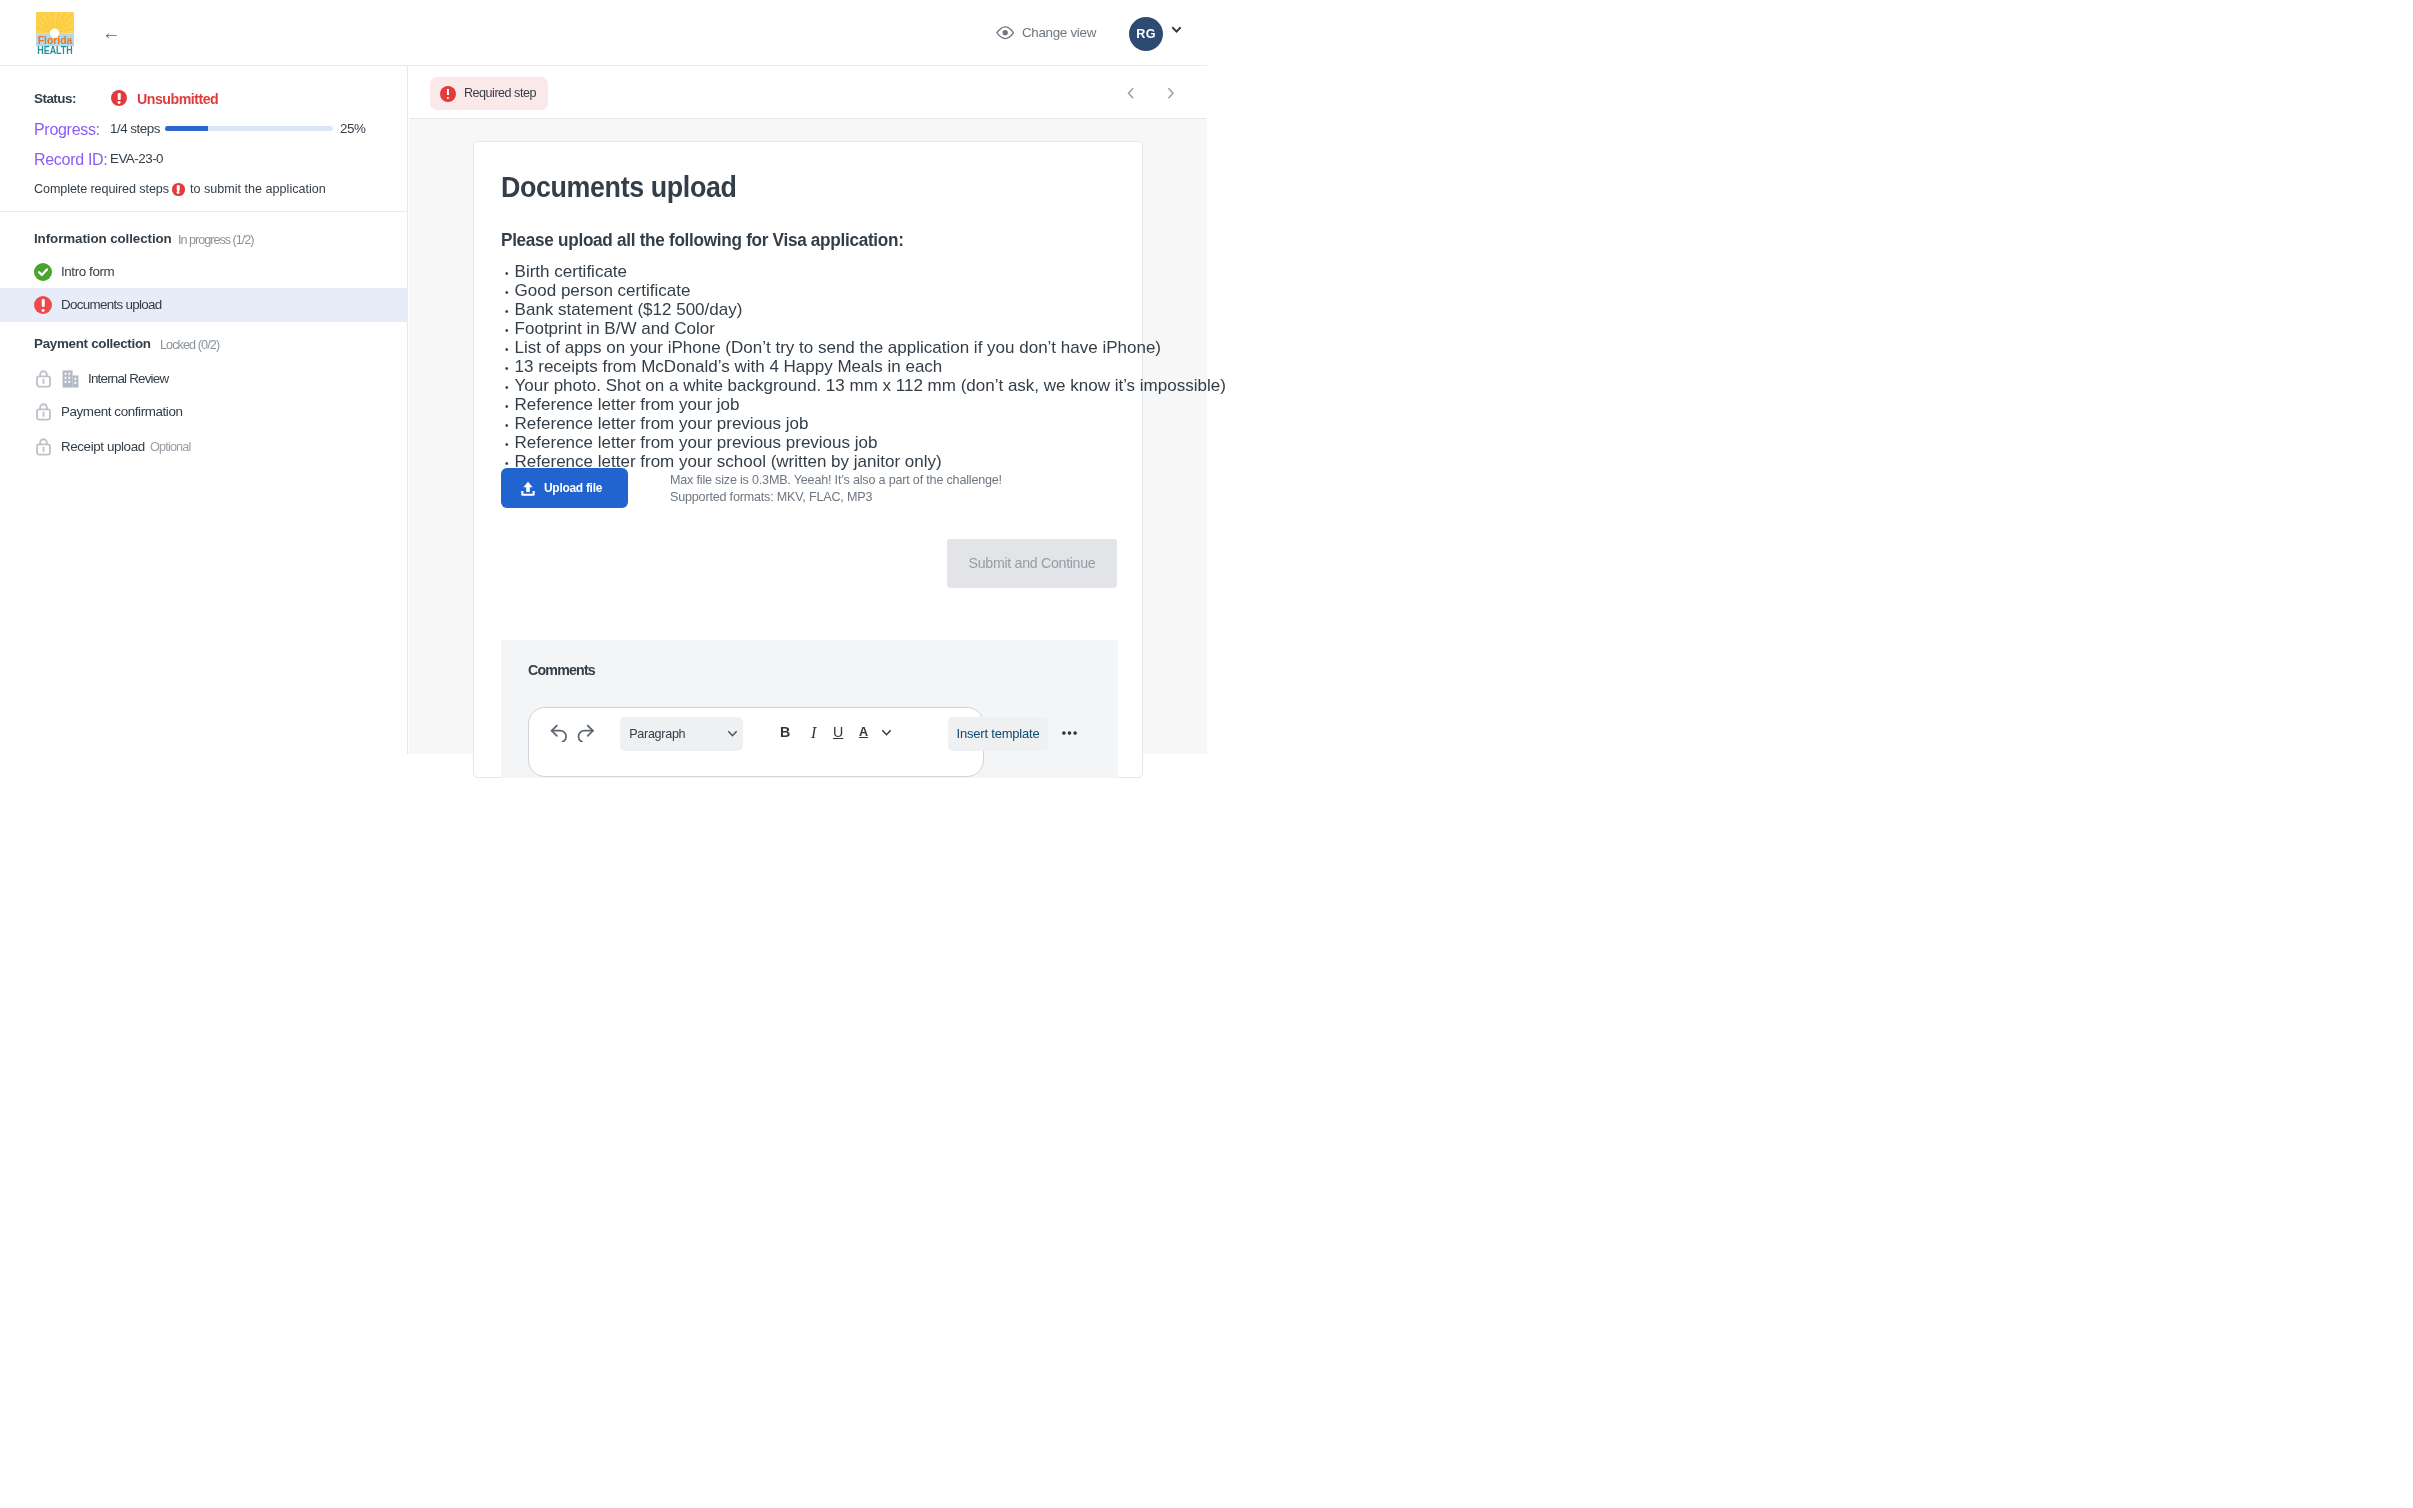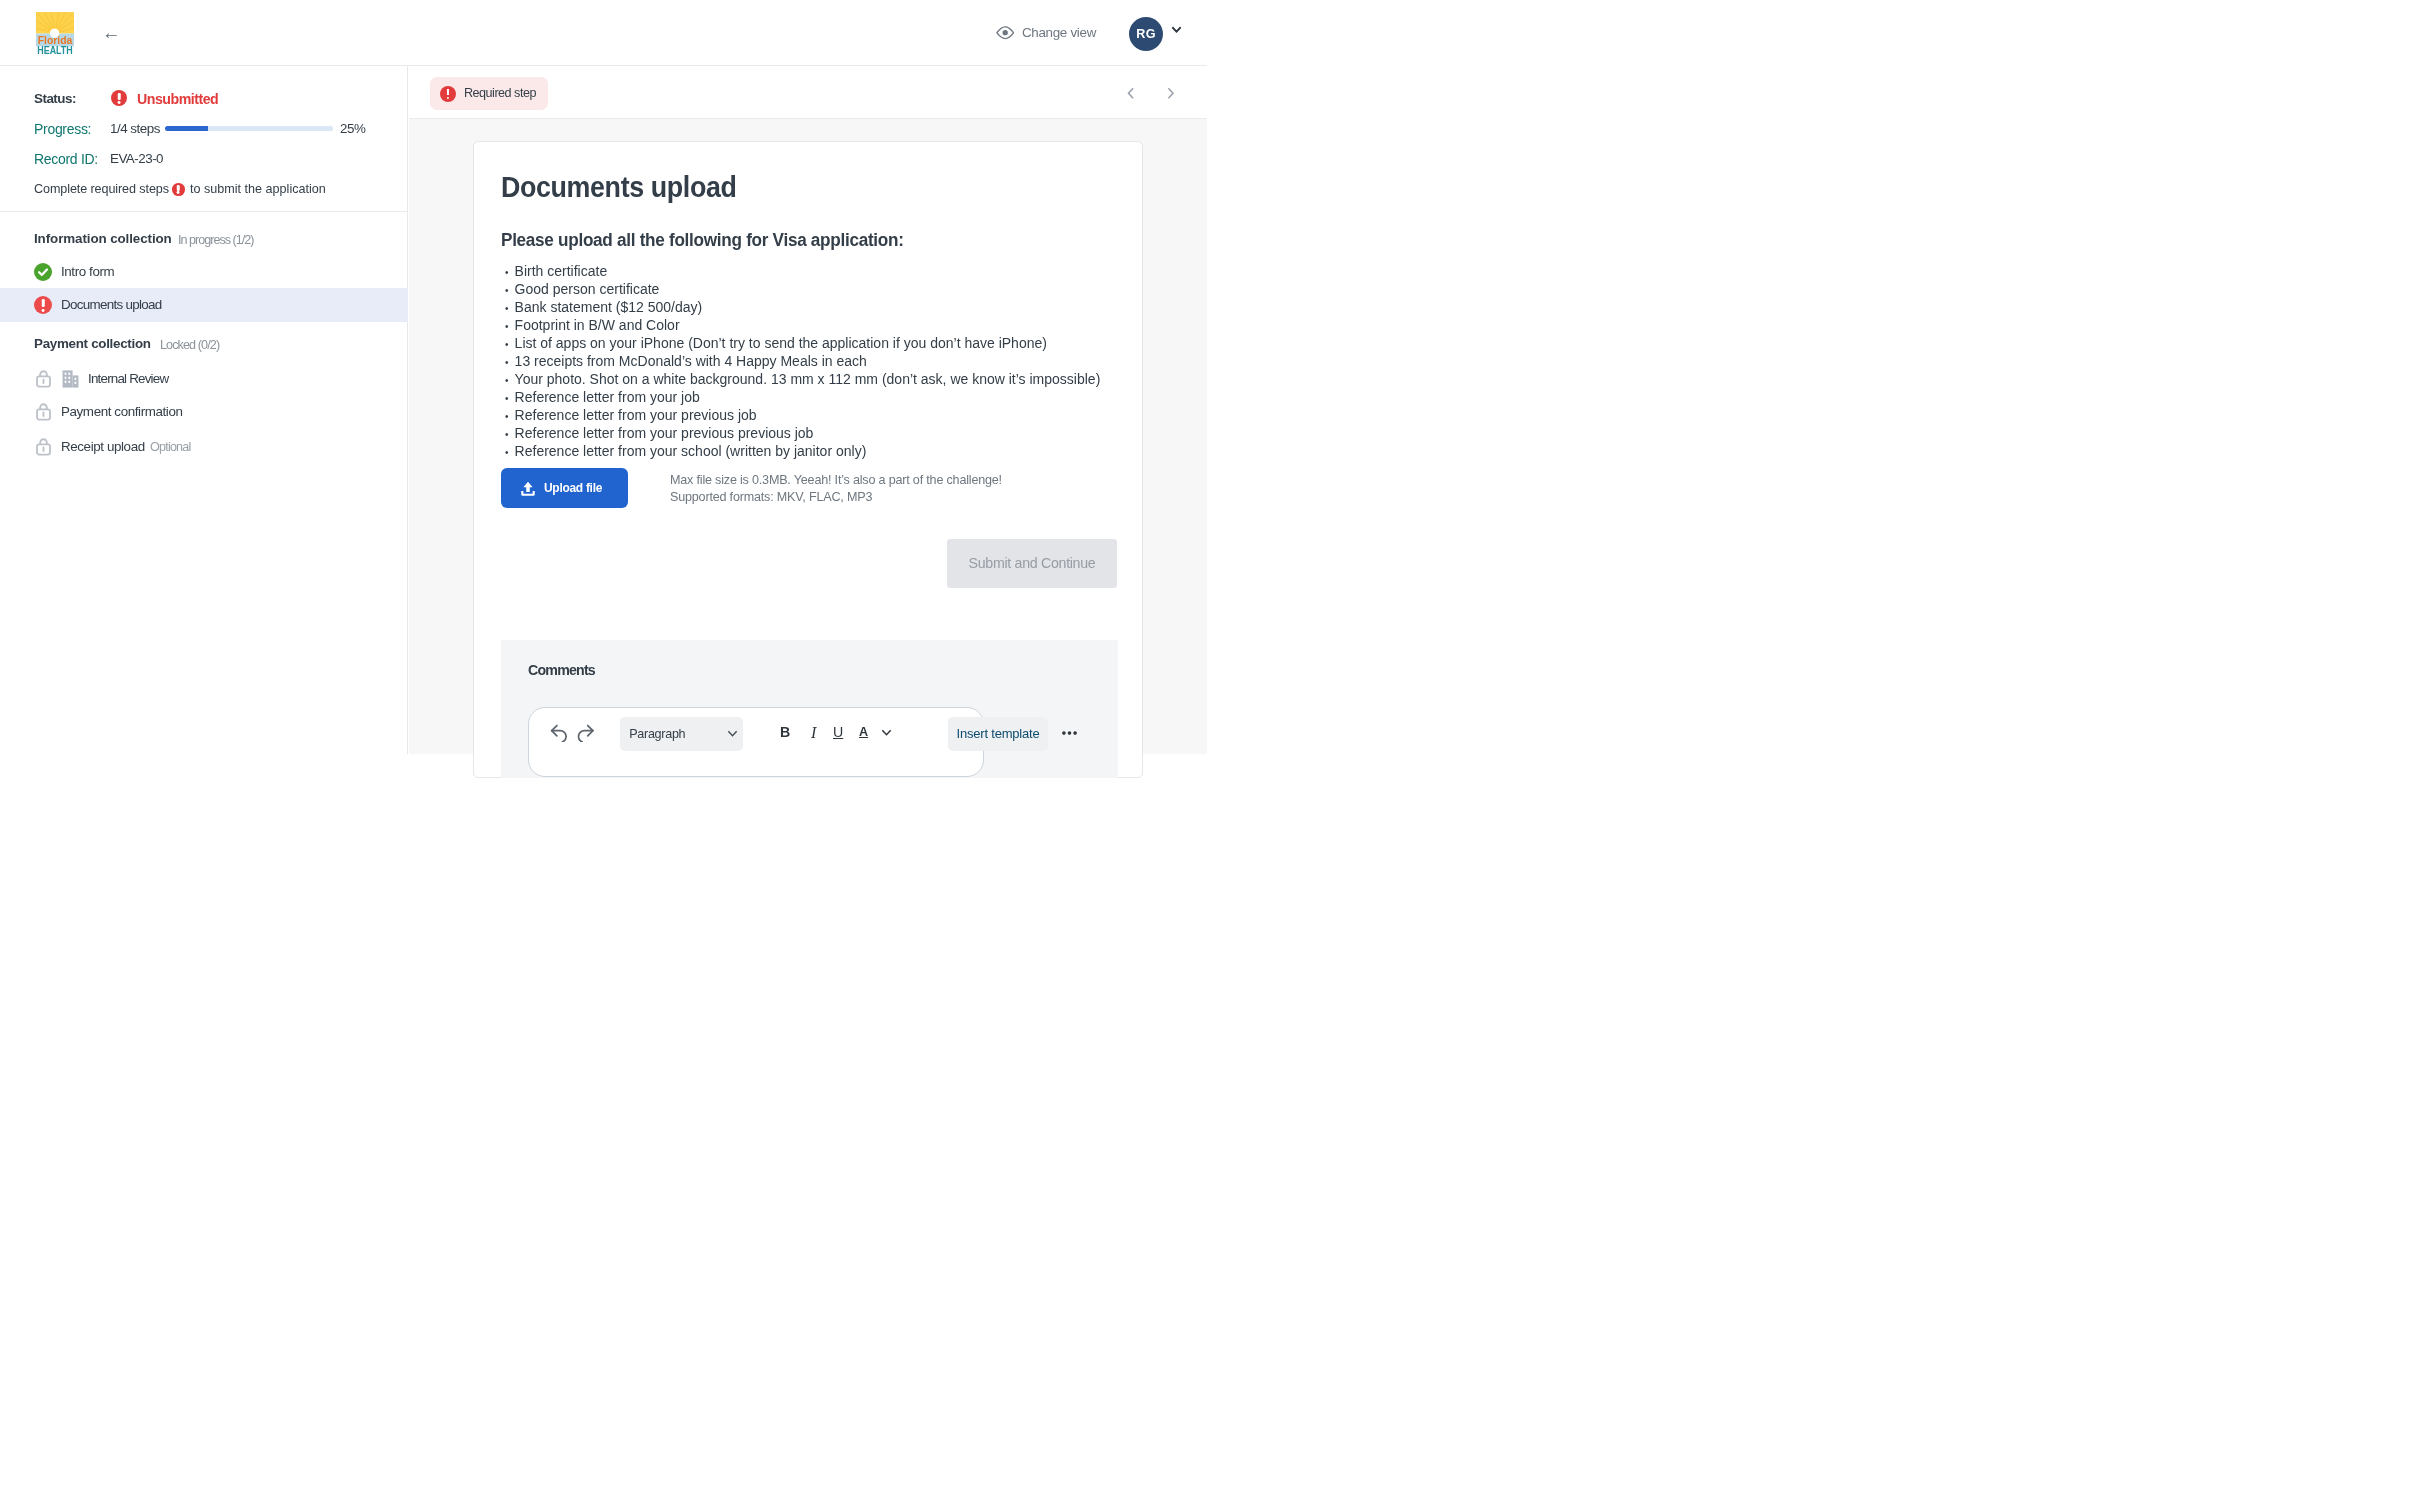--- a/index.html
+++ b/index.html
@@ -20,21 +20,21 @@
   .chview svg { vertical-align:-2.5px; margin-right:7.5px; }
   .avatar { position:absolute; left:1129px; top:17px; width:34px; height:34px;
     border-radius:50%; background:#2d4b72; color:#fff; font-size:12.6px; font-weight:bold;
     text-align:center; line-height:34px; letter-spacing:0.2px; }
   .avchev { position:absolute; left:1171px; top:26px; }
 
   
   .sidebar { position:absolute; left:0; top:0; width:408px; height:754px;
     background:#fff; border-right:0.8px solid #e8e9eb; }
   .side-divider { position:absolute; left:0; top:211px; width:408px; height:0.8px; background:#e9eaec; }
-  .lab { position:absolute; font-size:14px; color:#0f766e; letter-spacing:-0.3px; white-space:nowrap; }
+  .lab { position:absolute; font-size:16px; color:#8b5cf6; letter-spacing:-0.3px; white-space:nowrap; }
   .val { position:absolute; font-size:13.4px; color:#333e48; letter-spacing:-0.5px; white-space:nowrap; }
   .b { font-weight:bold; }
   .red { color:#e23b3b; }
   .bigicon { position:absolute; width:16.3px; height:16.3px; border-radius:50%; background:#e23b3b; }
   .smicon { position:absolute; width:12.6px; height:12.6px; border-radius:50%; background:#e23b3b; }
   .bigicon:after, .smicon:after { content:""; position:absolute; left:50%; top:17%; width:2.5px; height:45%;
     transform:translateX(-50%); background:#fff; border-radius:1.3px; }
   .bigicon:before, .smicon:before { content:""; position:absolute; left:50%; bottom:13%; width:2.9px; height:2.9px;
     transform:translateX(-50%); background:#fff; border-radius:50%; }
   .track { position:absolute; left:165px; top:126px; width:168px; height:5px; border-radius:2.5px; background:#dbe6f6; }
@@ -54,21 +54,21 @@
   .smicon2:before { content:""; position:absolute; left:50%; bottom:15%; width:2.1px; height:2.1px; transform:translateX(-50%); background:#fff; border-radius:50%; }
   .reqbadge span { position:absolute; left:34px; top:0; line-height:33px; font-size:12.6px;
     color:#333e48; letter-spacing:-0.5px; }
 
   .card { position:absolute; left:473px; top:141px; width:670px; height:637px; background:#fff;
     border:0.8px solid #e4e6e8; border-radius:5px; }
   .h1 { position:absolute; left:27px; top:27.5px; font-size:29px; line-height:34px; font-weight:bold; color:#333e48;
     letter-spacing:-0.4px; transform:scaleX(0.925); transform-origin:0 0; white-space:nowrap; }
   .h2 { position:absolute; left:27px; top:88px; font-size:17.6px; font-weight:bold; color:#333e48;
     letter-spacing:-0.3px; transform:scaleX(0.975); transform-origin:0 0; white-space:nowrap; }
-  .blist { position:absolute; left:31px; top:121px; font-size:14px; color:#333e48;
+  .blist { position:absolute; left:31px; top:121px; font-size:17px; color:#333e48;
     letter-spacing:0; line-height:17px; }
   .blist div { white-space:nowrap; }
   .blist div:before { content:"\2022"; display:inline-block; width:9.6px; color:#333e48; font-size:10px; }
   .upbtn { position:absolute; left:27px; top:326px; width:127px; height:40px; background:#2164cf;
     border-radius:5.9px; color:#fff; }
   .upbtn svg { position:absolute; left:19px; top:12.6px; }
   .upbtn span { position:absolute; left:43px; top:0; line-height:40px; font-size:12px; font-weight:bold;
     letter-spacing:-0.3px; }
   .uphelp { position:absolute; left:164px; top:330px; font-size:12.6px; color:#6e7780;
     letter-spacing:-0.2px; line-height:17px;margin-left:32px; }

